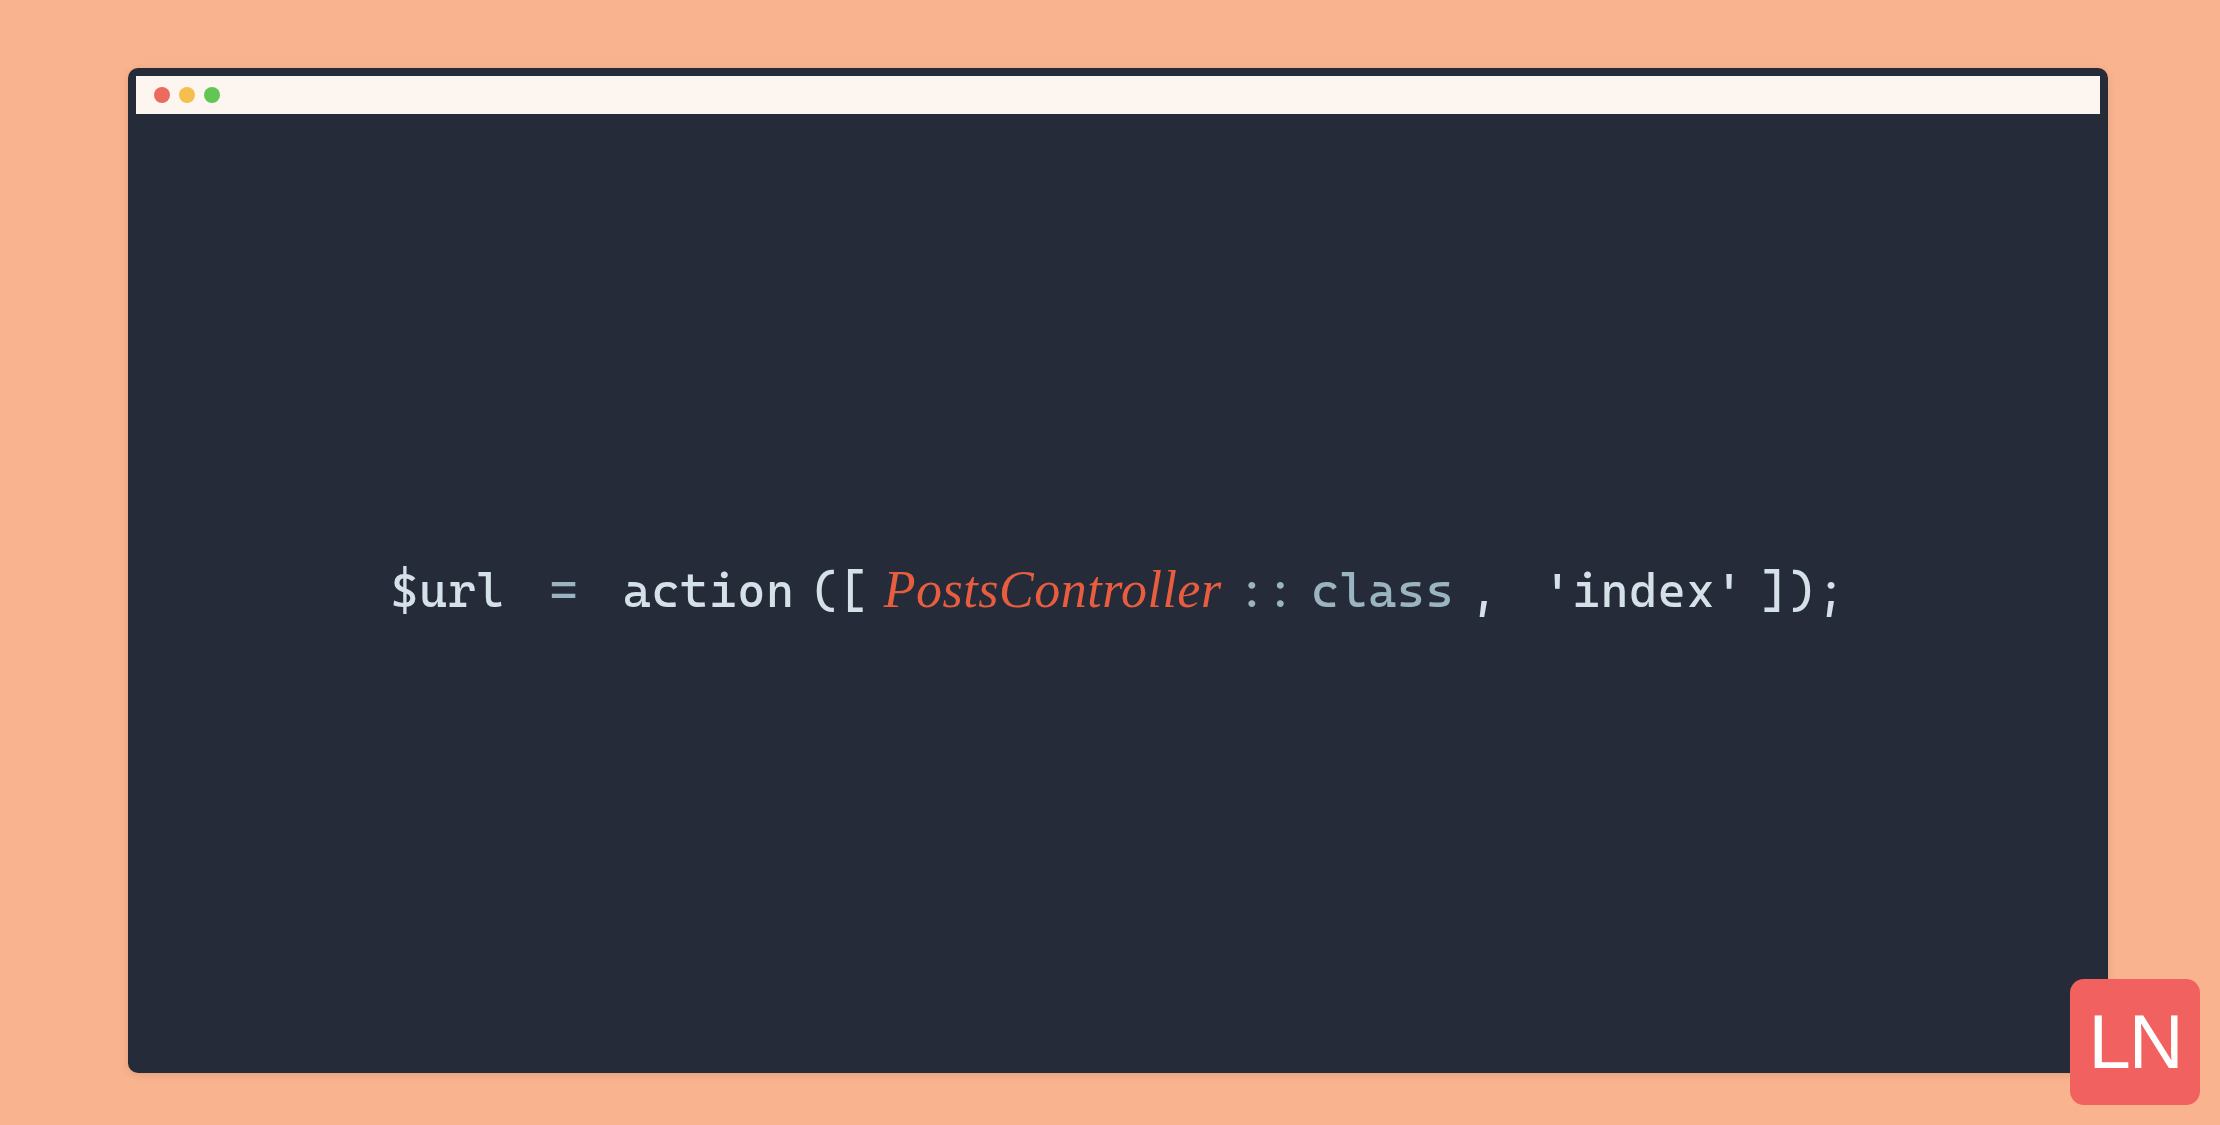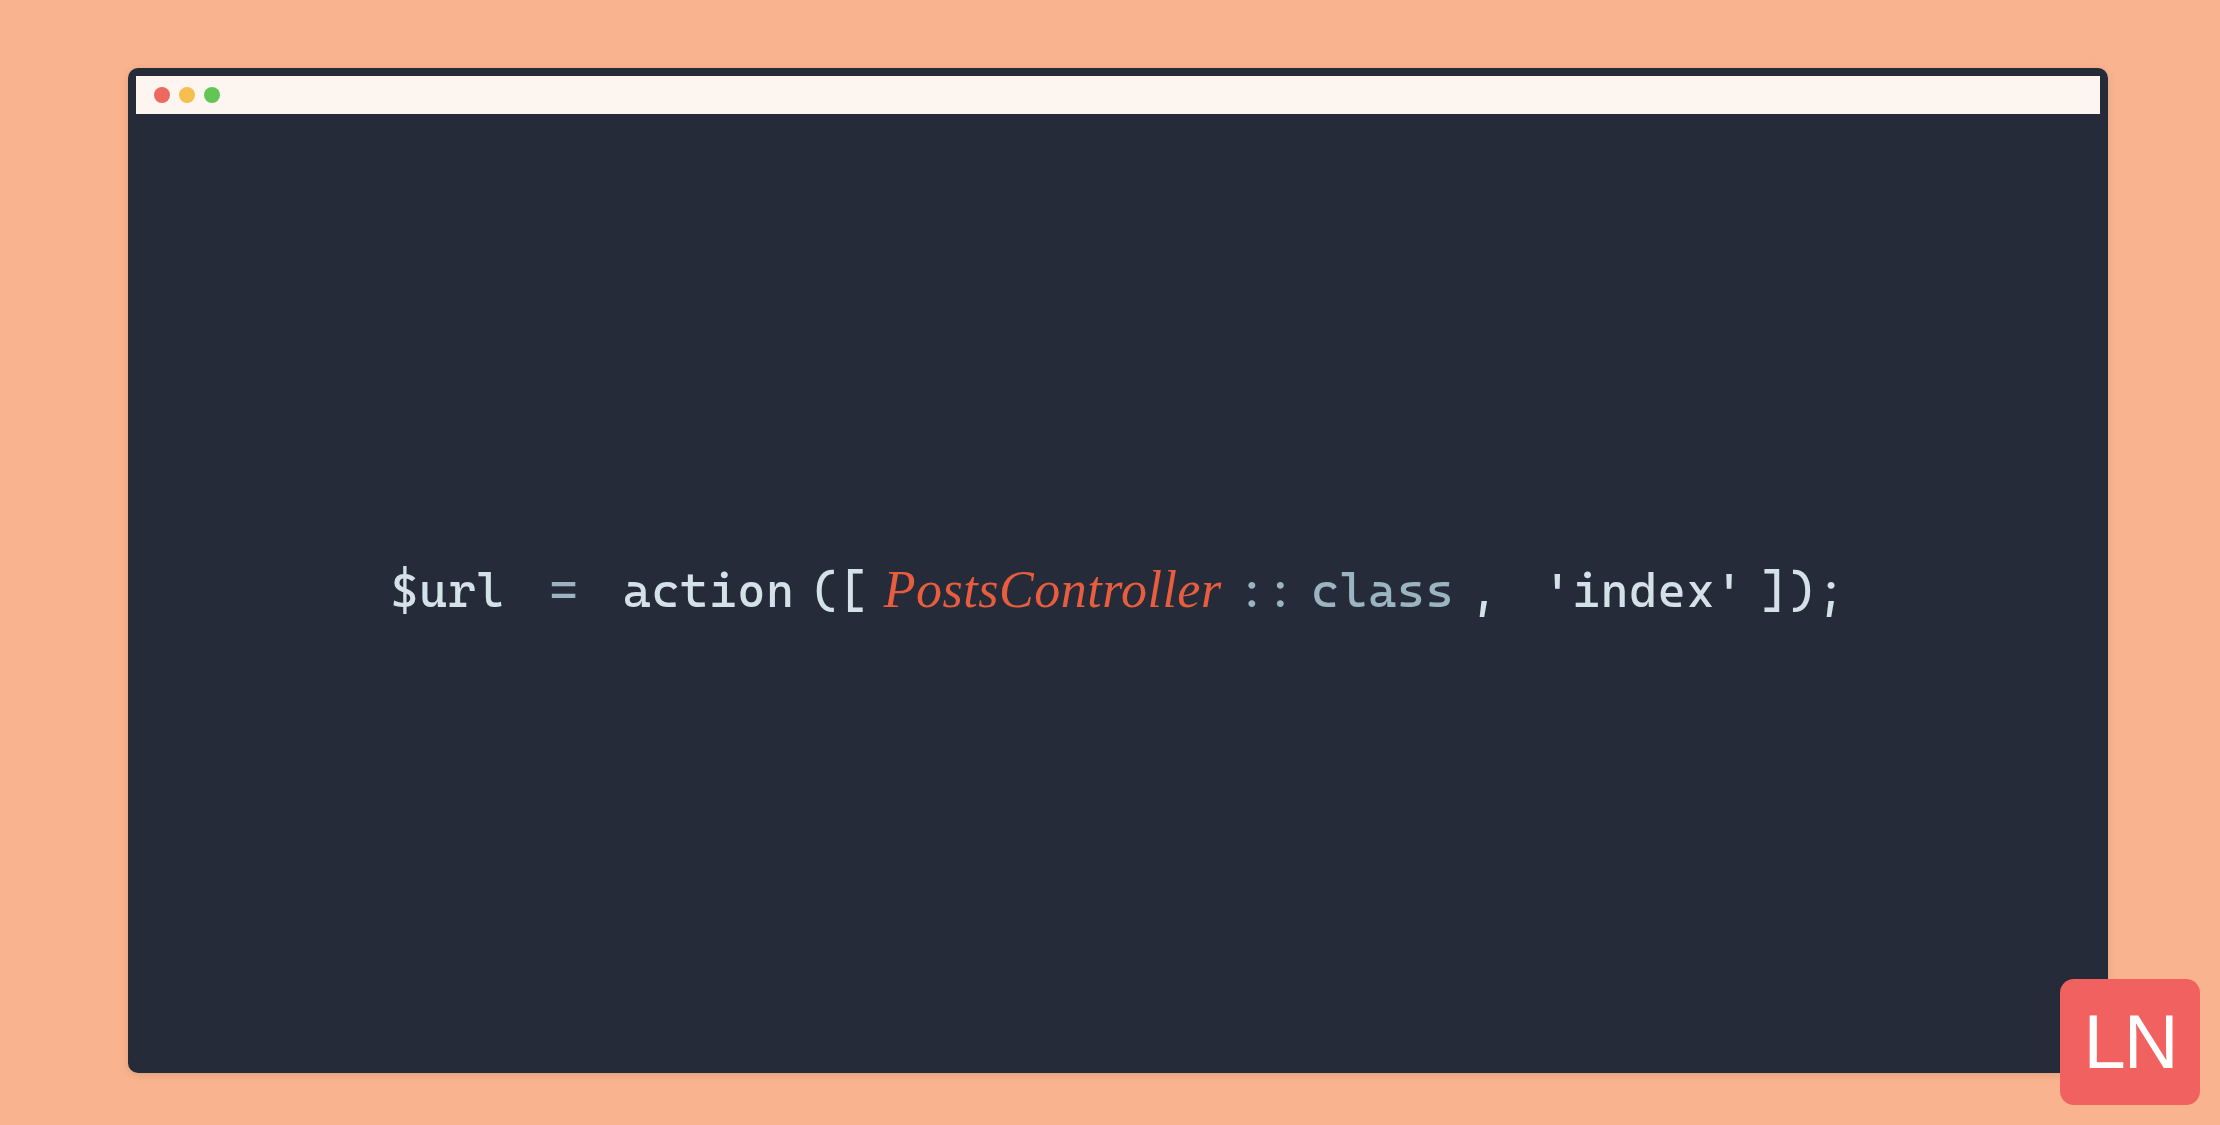--- a/index.html
+++ b/index.html
@@ -74,21 +74,21 @@
       font-size: 52px;
     }
     .tok-scope { color: #9ab5c0; }
     .tok-keyword { color: #9ab5c0; }
     .tok-string { color: #d5e1e8; }
     
     .logo-badge {
       position: absolute;
       bottom: 28px;
       right: 28px;
-      width: 140px;
+      width: 130px;
       height: 126px;
       background: #f0615f;
       border-radius: 14px;
       display: flex;
       align-items: center;
       justify-content: center;
     }
     
     .logo-text {
       color: #ffffff;

